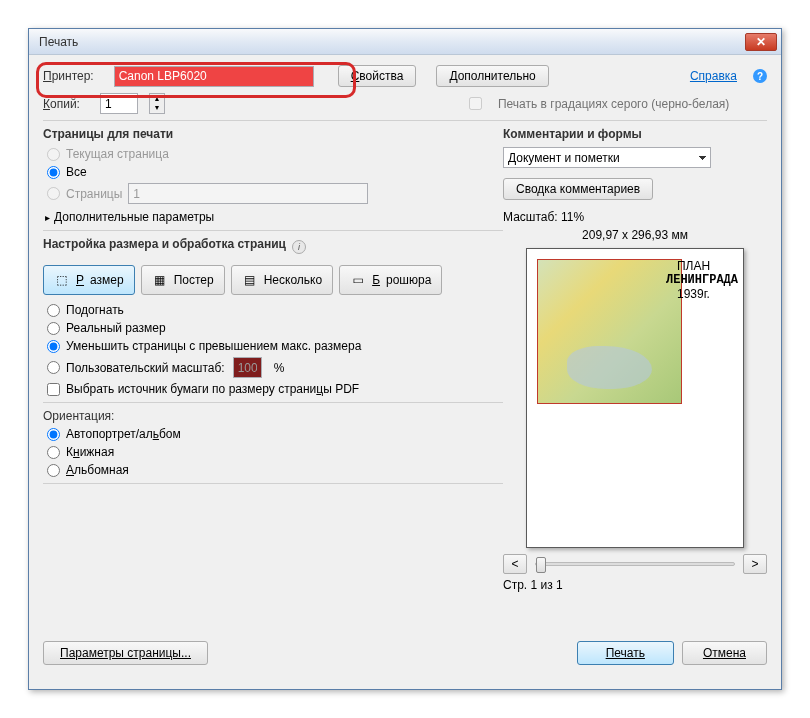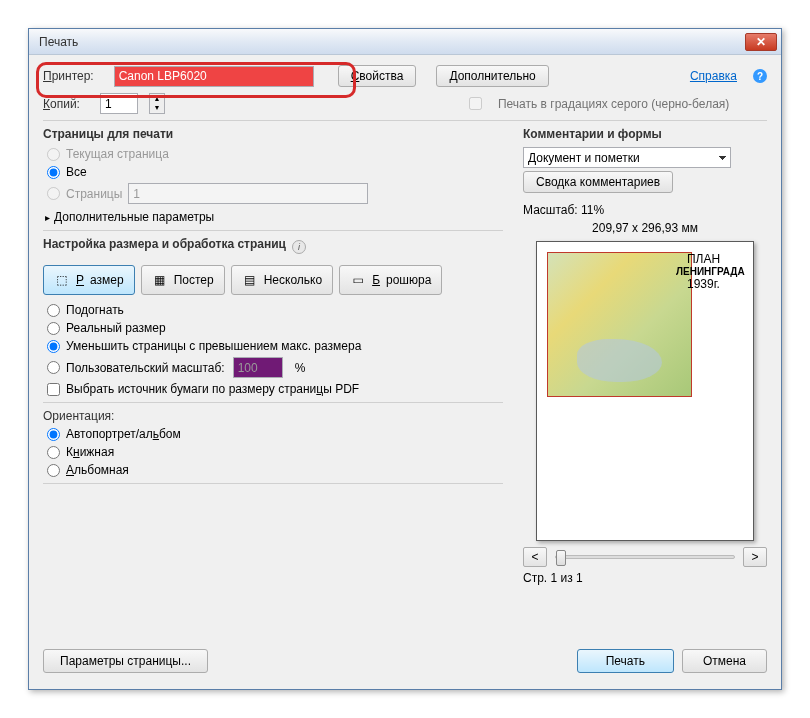--- a/index.html
+++ b/index.html
@@ -29,33 +29,33 @@
 .radio-row { display: flex; align-items: center; margin: 4px 0 4px 4px; }
 .radio-row input { margin-right: 6px; }
 .radio-row.disabled { color: #999; }
 .more-params { display: flex; align-items: center; margin: 6px 0 4px 2px; cursor: pointer; }
 .more-params::before { content: "▸"; margin-right: 4px; font-size: 10px; }
 .size-buttons { display: flex; gap: 6px; margin: 8px 0; }
 .toggle-btn { display: flex; align-items: center; gap: 6px; padding: 6px 10px; border: 1px solid #acacac; border-radius: 3px; background: linear-gradient(to bottom, #f8f8f8, #e3e3e3); cursor: pointer; }
 .toggle-btn.active { background: linear-gradient(to bottom, #eaf6fd, #bee6fd); border-color: #3c7fb1; }
 .mini-icon { width: 16px; height: 16px; display: inline-flex; align-items: center; justify-content: center; font-size: 12px; }
 .info-icon { width: 14px; height: 14px; border-radius: 50%; background: #e8e8e8; border: 1px solid #aaa; display: inline-flex; align-items: center; justify-content: center; font-size: 9px; font-style: italic; color: #555; margin-left: 6px; }
-.main-cols { display: flex; gap: 20px; }
+.main-cols { display: flex; }
 .left-col { width: 460px; }
 .right-col { flex: 1; }
 .preview-box { width: 218px; height: 300px; border: 1px solid #5a5a5a; background: #fff; box-shadow: 2px 2px 4px rgba(0,0,0,0.3); margin: 6px auto; position: relative; overflow: hidden; }
 .map-area { position: absolute; left: 10px; top: 10px; width: 145px; height: 145px; background: linear-gradient(135deg, #d4e2b8 0%, #e8d978 30%, #c8d890 60%, #a8c878 100%); border: 1px solid #c0392b; }
 .map-area::before { content: ""; position: absolute; left: 20%; bottom: 10%; width: 60%; height: 30%; background: rgba(180,200,220,0.6); border-radius: 40% 60% 50% 50%; }
 .map-title { position: absolute; right: 22px; top: 10px; width: 55px; text-align: center; font-size: 7px; font-family: serif; }
-.map-title .big { font-weight: bold; font-size: 10px; }
+.map-title .big { font-weight: bold; font-size: 12px; font-family: Liberation Mono, monospace; }
 .page-nav { display: flex; align-items: center; justify-content: center; gap: 8px; margin-top: 6px; }
 .nav-btn { width: 24px; height: 20px; border: 1px solid #acacac; background: linear-gradient(to bottom,#f8f8f8,#e3e3e3); border-radius: 2px; cursor: pointer; display:flex;align-items:center;justify-content:center;}
 .slider-track { flex: 1; height: 4px; background: #ddd; border: 1px solid #bbb; border-radius: 2px; position: relative; }
 .slider-thumb { position: absolute; left: 0; top: -6px; width: 10px; height: 16px; background: linear-gradient(to bottom,#f8f8f8,#ddd); border: 1px solid #888; border-radius: 2px; }
-.bottom-bar { position: absolute; left: 14px; right: 14px; bottom: 16px; display: flex; }
+.bottom-bar { position: absolute; left: 14px; right: 14px; bottom: 24px; display: flex; text-decoration: underline; }
 .bottom-bar .btn { padding: 4px 16px; }
 </style>
 </head>
 <body>
 
 <div class="window">
   <div class="titlebar">
     <span class="title">Печать</span>
     <div class="close-btn">
         <span>✕</span>
@@ -145,21 +145,21 @@
             <input type="radio" name="scale" style="">
             <span>Реальный размер</span>
           </div>
         <div class="radio-row">
             <input type="radio" name="scale" checked="" style="">
             <span>Уменьшить страницы с превышением макс. размера</span>
           </div>
         <div class="radio-row">
           <input type="radio" name="scale" style="">
           <span style="margin-right:8px">Пользовательский масштаб:</span>
-          <input type="text" style="width: 50px; background: #701a75; color: rgb(153, 153, 153);" disabled="" value="100">
+          <input type="text" style="width: 29px; background: #7f1d1d; color: rgb(153, 153, 153);" disabled="" value="100">
           <span style="margin-left:6px">%</span>
         </div>
         <div class="radio-row">
           <input type="checkbox" style="">
             <span>Выбрать источник бумаги по размеру страни<span class="underline-letter">ц</span>ы PDF</span>
         </div>
 
         <hr class="section-hr">
 
         <div class="lbl" style="margin-bottom:4px">Ориентация:</div>
@@ -177,21 +177,21 @@
           </div>
 
         <hr class="section-hr">
       </div>
 
       <div class="right-col">
         <div class="section-title">Комментарии и формы</div>
         <select style="width:208px">
           <option>Документ и пометки</option>
         </select>
-        <div style="margin:3px 0">
+        <div style="margin:10px 0">
           <button class="btn"><span>Сводка комментариев</span></button>
         </div>
 
         <div style="margin:10px 0 4px 0">Масштаб:  11%</div>
         <div style="text-align:center">209,97 x 296,93 мм</div>
 
         <div class="preview-box">
           <div class="map-area"></div>
           <div class="map-title">
             <div>ПЛАН</div>

